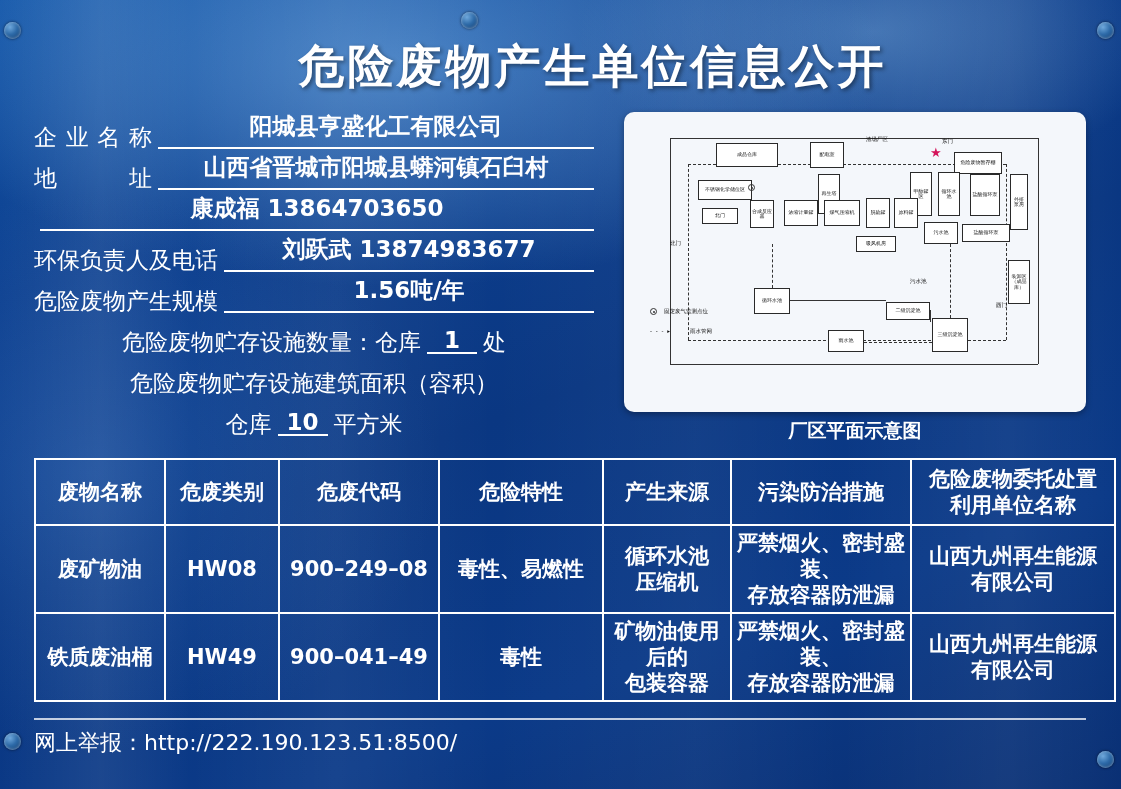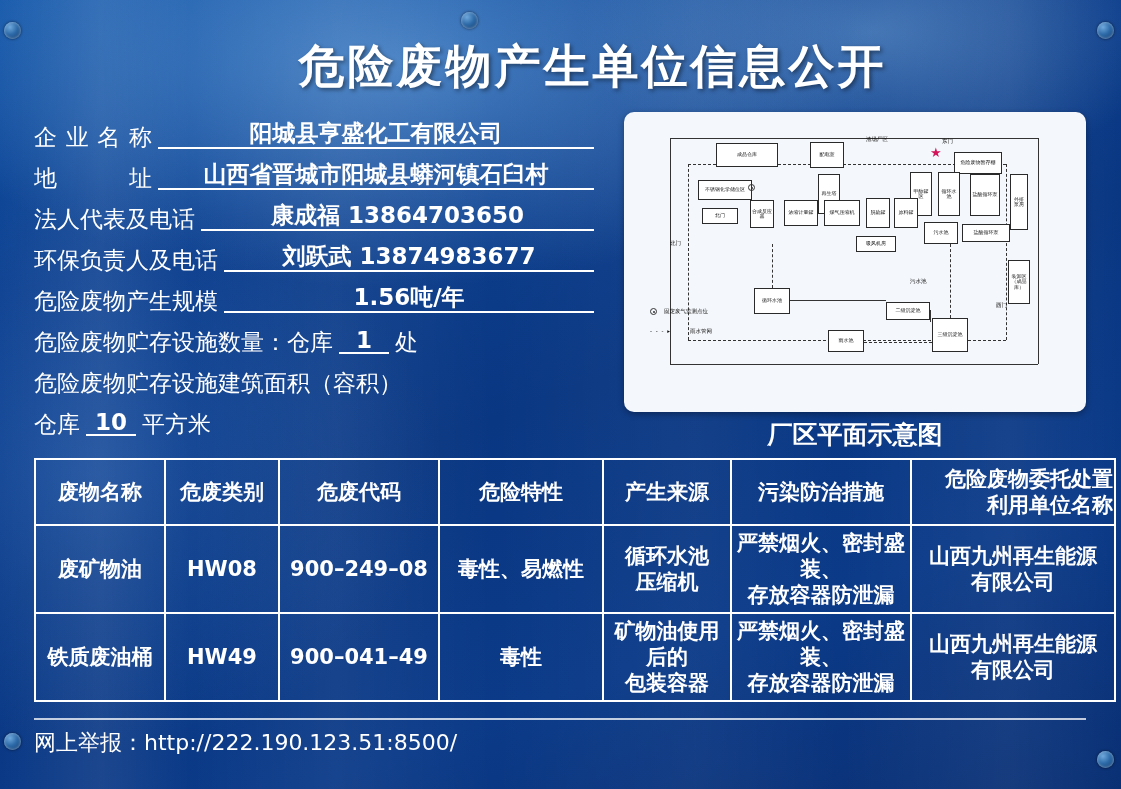--- a/index.html
+++ b/index.html
@@ -78,35 +78,36 @@
     top: 108px;
     width: 560px;
     font-size: 23px;
     line-height: 1.0;
   }
   .irow {
     display: flex;
     align-items: flex-end;
     height: 41px;
     white-space: nowrap;
+    justify-content: center;
   }
   .ilabel {
     flex: 0 0 auto;
   }
   .ilabel.spread {
     display: inline-block;
     text-align: justify;
     text-align-last: justify;
     width: 118px;
   }
   .ivalue {
     flex: 1 1 auto;
     border-bottom: 2px solid #ffffff;
     text-align: center;
-    padding-bottom: 2px;
+    padding-bottom: 9px;
     margin-left: 6px;
     font-weight: bold;
   }
   .ivalue.shrink { flex: 0 0 auto; min-width: 34px; padding: 0 8px; }
   .tail { flex: 0 0 auto; margin-left: 6px; }
 
   
   #mapwrap {
     position: absolute;
     left: 624px;
@@ -122,21 +123,21 @@
     box-shadow: 0 2px 6px rgba(0,0,0,0.35);
     position: relative;
     overflow: hidden;
   }
   #mapcaption {
     position: absolute;
     left: 624px;
     top: 418px;
     width: 462px;
     text-align: center;
-    font-size: 25px;
+    font-size: 19px;
     font-weight: bold;
   }
   .mbox {
     position: absolute;
     border: 1px solid #2a2a2a;
     background: #ffffff;
     font-size: 5px;
     color: #111;
     line-height: 1.05;
     display: flex;
@@ -213,21 +214,21 @@
   tbody td {
     height: 84px;
     font-size: 21px;
   }
   .cw1 { width: 126px; }
   .cw2 { width: 110px; }
   .cw3 { width: 156px; }
   .cw4 { width: 160px; }
   .cw5 { width: 124px; }
   .cw6 { width: 176px; }
-  .cw7 { width: 200px; text-align: right; }
+  .cw7 { width: 200px; }
 
   
   #footsep {
     position: absolute;
     left: 34px;
     top: 718px;
     width: 1052px;
     height: 2px;
     background: rgba(255,255,255,0.75);
   }
@@ -263,21 +264,20 @@
       <span class="ilabel spread">企业名称</span>
       <span class="ivalue">阳城县亨盛化工有限公司</span>
     </div>
 
     <div class="irow">
       <span class="ilabel spread">地　　址</span>
       <span class="ivalue">山西省晋城市阳城县蟒河镇石臼村</span>
     </div>
 
     <div class="irow">
-      <span class="ilabel">法人代表及电话</span>
       <span class="ivalue">康成福 13864703650</span>
     </div>
 
     <div class="irow">
       <span class="ilabel">环保负责人及电话</span>
       <span class="ivalue">刘跃武 13874983677</span>
     </div>
 
     <div class="irow">
       <span class="ilabel">危险废物产生规模</span>

